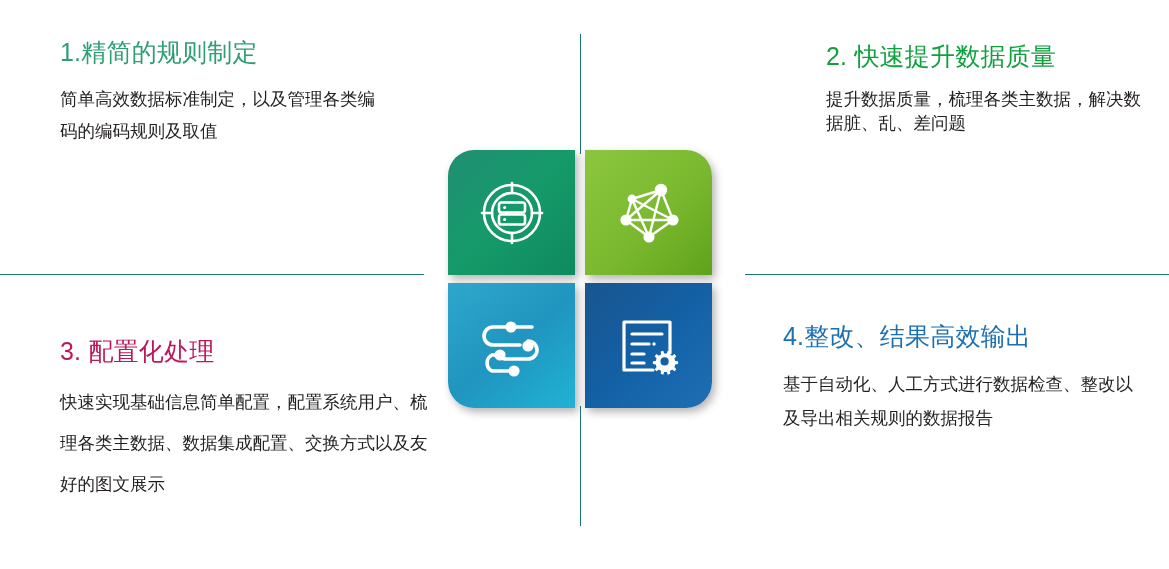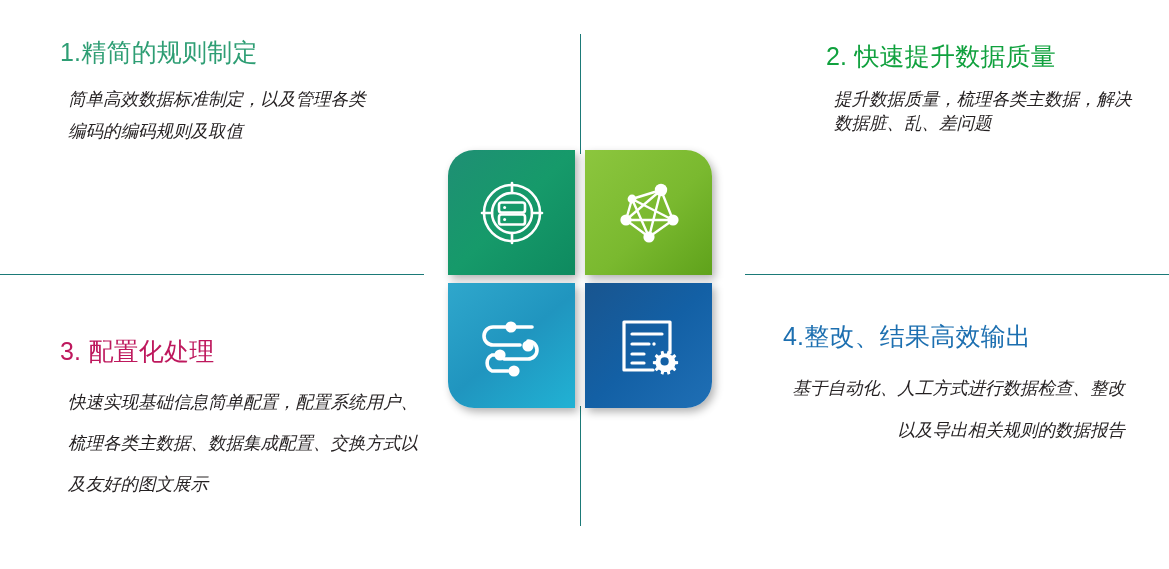--- a/index.html
+++ b/index.html
@@ -42,35 +42,34 @@
   .quad-title {
     font-weight: normal;
     font-size: 25px;
     letter-spacing: 0.2px;
     margin: 0 0 14px 0;
     white-space: nowrap;
   }
   .quad-body {
     font-size: 17.5px;
     color: #231f20;
-    margin: 8px;
-    font-style: italic;
+    margin: 0;
   }
 
   #quad1 { left: 60px;  top: 36px;  width: 330px; }
   #quad1 .quad-body { line-height: 32px; }
 
   #quad2 { left: 826px; top: 40px;  width: 330px; }
   #quad2 .quad-body { line-height: 24px; }
 
   #quad3 { left: 60px;  top: 335px; width: 375px; }
   #quad3 .quad-body { line-height: 41px; }
 
   #quad4 { left: 783px; top: 320px; width: 350px; }
-  #quad4 .quad-body { line-height: 42px; text-align: right; }
+  #quad4 .quad-body { line-height: 34px; }
 
   
   .tiles {
     position: absolute;
     left: 448px;
     top: 150px;
     width: 264px;
     height: 258px;
   }
   .tile {

